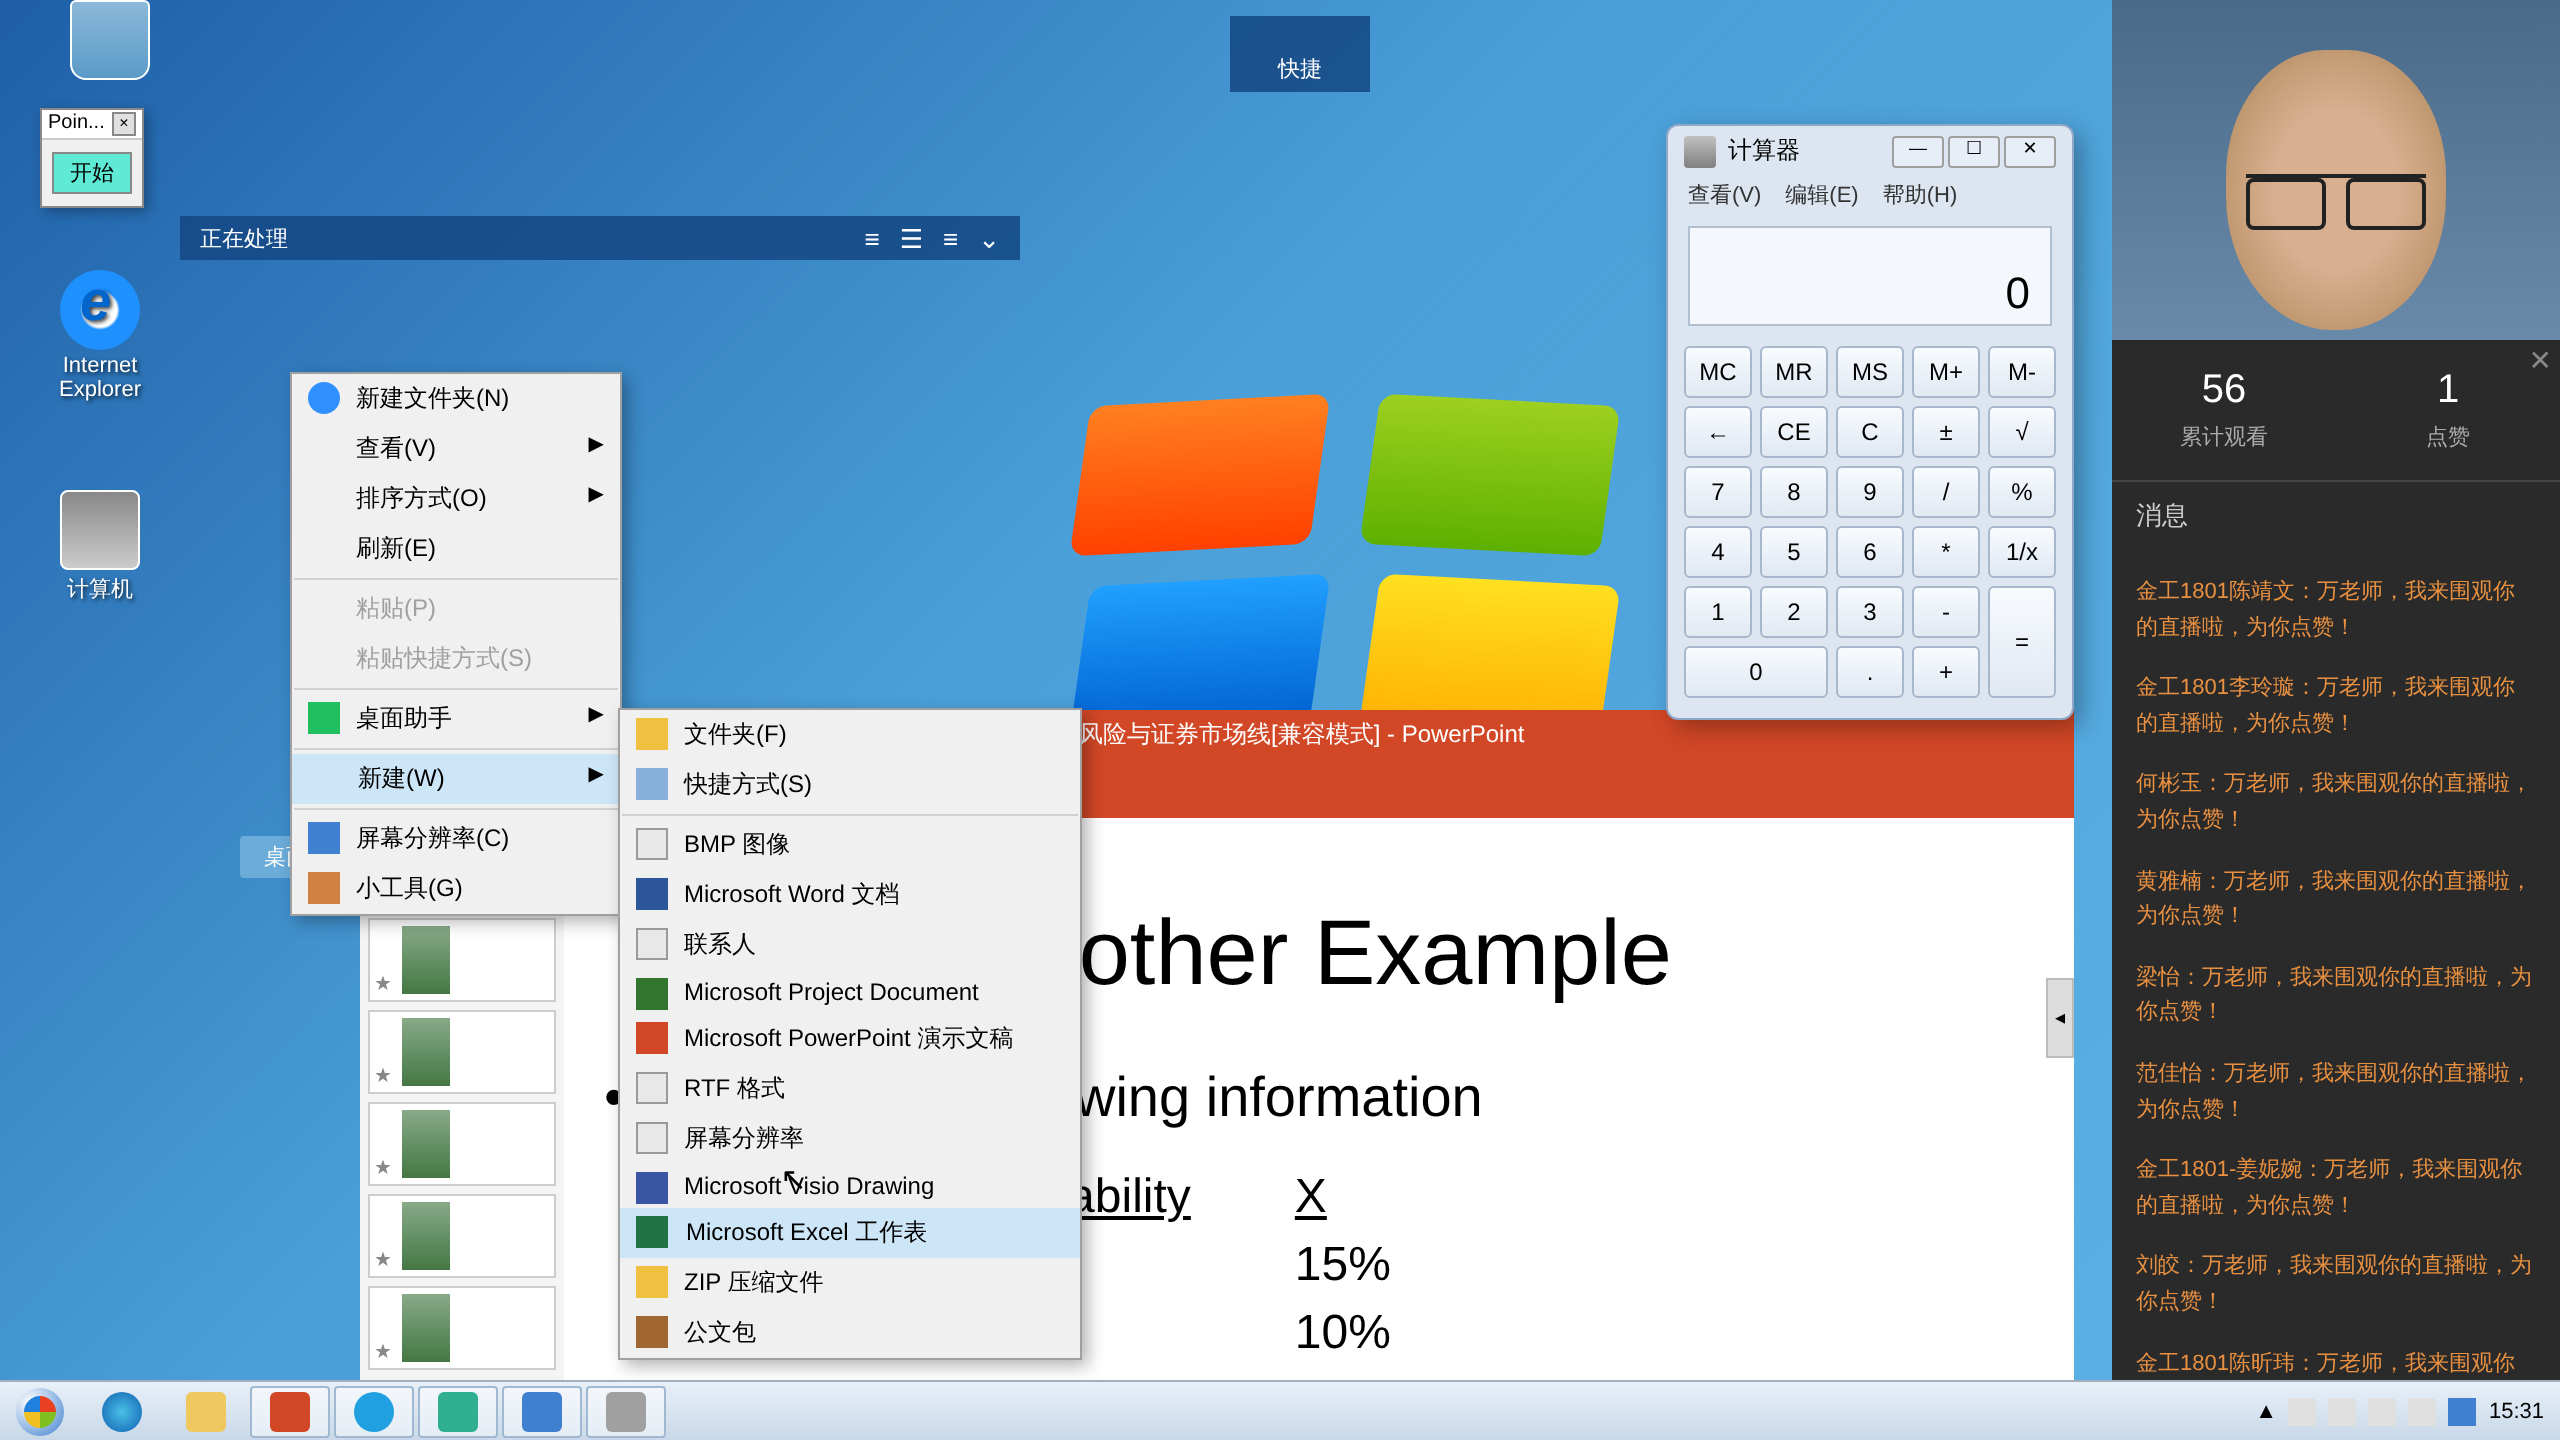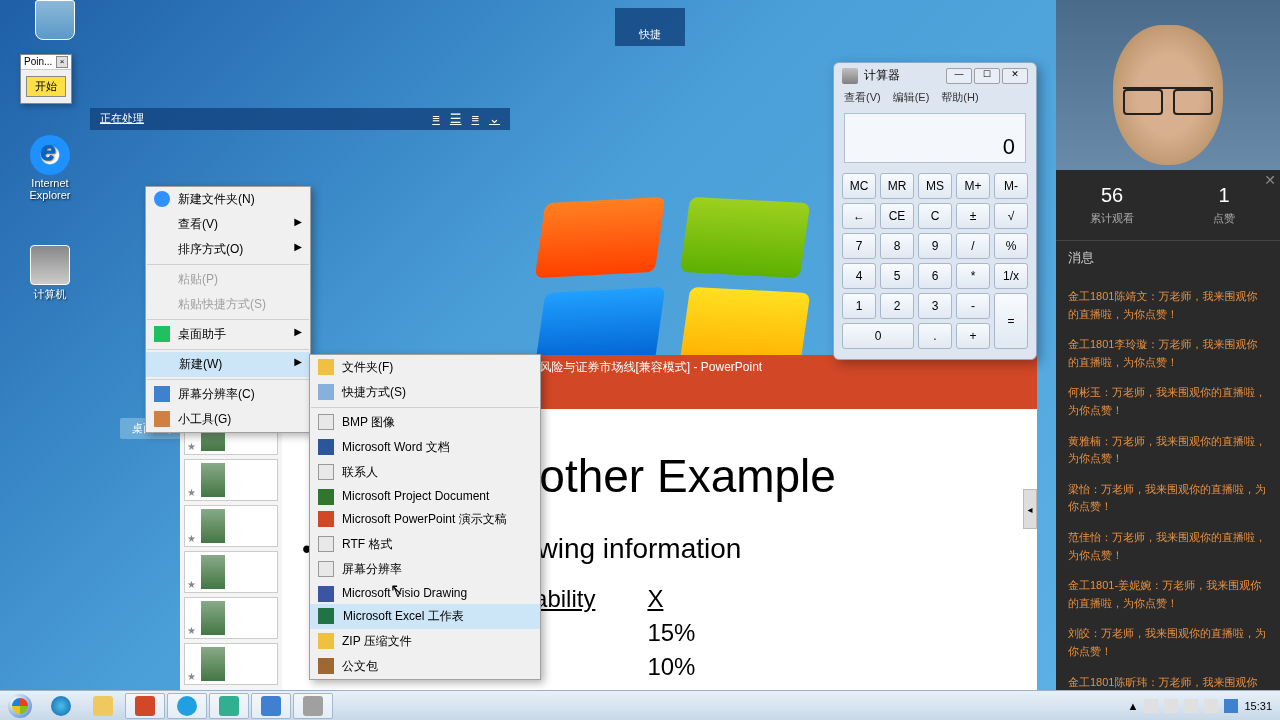--- a/index.html
+++ b/index.html
@@ -18,24 +18,24 @@
     
     .computer-icon { left: 15px; top: 245px; }
     .computer-icon .icon-img { background: linear-gradient(#888, #ccc); border-radius: 4px; border: 1px solid #fff; }
     
     .desktop-helper-label { position: absolute; left: 120px; top: 418px; background: rgba(120,180,220,0.8); color: white; font-size: 11px; padding: 3px 12px; border-radius: 2px; }
     
     
     .popup-window { position: absolute; left: 20px; top: 54px; width: 52px; background: #f0f0f0; border: 1px solid #888; box-shadow: 2px 2px 6px rgba(0,0,0,0.3); }
     .popup-title { background: #fff; font-size: 10px; padding: 1px 3px; display: flex; justify-content: space-between; border-bottom: 1px solid #ccc; }
     .popup-close { background: #e0e0e0; border: 1px solid #888; width: 12px; height: 12px; font-size: 8px; text-align: center; }
-    .popup-btn { margin: 6px auto; display: block; padding: 2px 8px; font-size: 11px; border: 1px solid #888; background: #fde047; }
-    
-    
-    .processing-bar { position: absolute; left: 90px; top: 108px; width: 420px; height: 22px; background: rgba(20,70,130,0.85); color: white; font-size: 11px; padding: 3px 10px; display: flex; justify-content: space-between; align-items: flex-start; text-decoration: underline; }
+    .popup-btn { margin: 6px auto; display: block; padding: 2px 8px; font-size: 11px; border: 1px solid #888; background: #5eead4; }
+    
+    
+    .processing-bar { position: absolute; left: 90px; top: 108px; width: 420px; height: 22px; background: rgba(20,70,130,0.85); color: white; font-size: 11px; padding: 3px 10px; display: flex; justify-content: space-between; align-items: flex-end; }
     .processing-icons { display: flex; gap: 10px; font-size: 13px; }
     
     
     .kuaijie-bar { position: absolute; left: 615px; top: 8px; width: 70px; height: 20px; background: rgba(20,70,130,0.85); color: white; font-size: 11px; text-align: center; padding: 19px; }
     
     
     .win-logo { position: absolute; left: 540px; top: 200px; width: 265px; height: 165px; }
     .win-logo-part { position: absolute; width: 120px; height: 75px; border-radius: 8px; }
     .wl-red { background: linear-gradient(#ff8020, #ff4000); left: 0; top: 0; transform: skew(-8deg, -3deg); }
     .wl-green { background: linear-gradient(#9dd020, #5db000); right: 0; top: 0; transform: skew(-8deg, 3deg); }
@@ -221,20 +221,21 @@
         </table>
       <div class="nav-collapse">◂</div>
     </div>
   </div>
 </div>
 
 <div class="context-menu">
   <div class="menu-item"><span class="micon" style="background:#3090ff;border-radius:50%"></span><span>新建文件夹(N)</span></div>
   <div class="menu-item"><span>查看(V)</span><span class="arrow">▶</span></div>
   <div class="menu-item"><span>排序方式(O)</span><span class="arrow">▶</span></div>
+  <div class="menu-item"><span>刷新(E)</span></div>
   <div class="menu-sep"></div>
   <div class="menu-item disabled"><span>粘贴(P)</span></div>
   <div class="menu-item disabled"><span>粘贴快捷方式(S)</span></div>
   <div class="menu-sep"></div>
   <div class="menu-item"><span class="micon" style="background:#20c060"></span><span>桌面助手</span><span class="arrow">▶</span></div>
   <div class="menu-sep"></div>
   <div class="menu-item highlighted"><span>新建(W)</span><span class="arrow">▶</span></div>
   <div class="menu-sep"></div>
   <div class="menu-item"><span class="micon" style="background:#4080d0"></span><span>屏幕分辨率(C)</span></div>
   <div class="menu-item"><span class="micon" style="background:#d08040"></span><span>小工具(G)</span></div>

